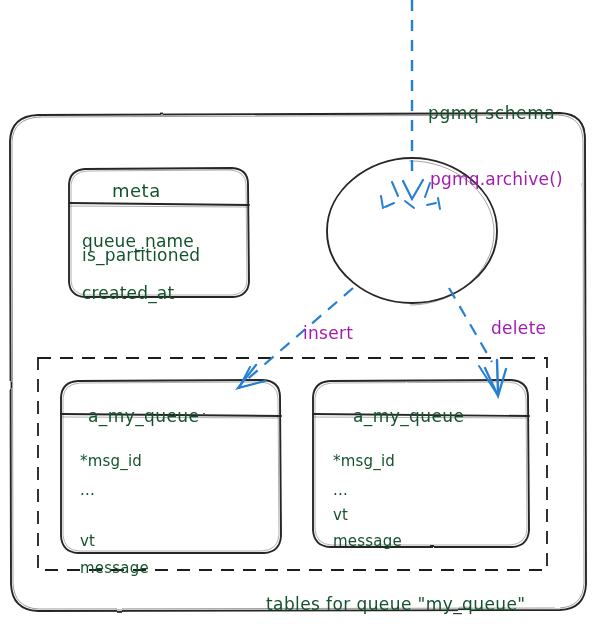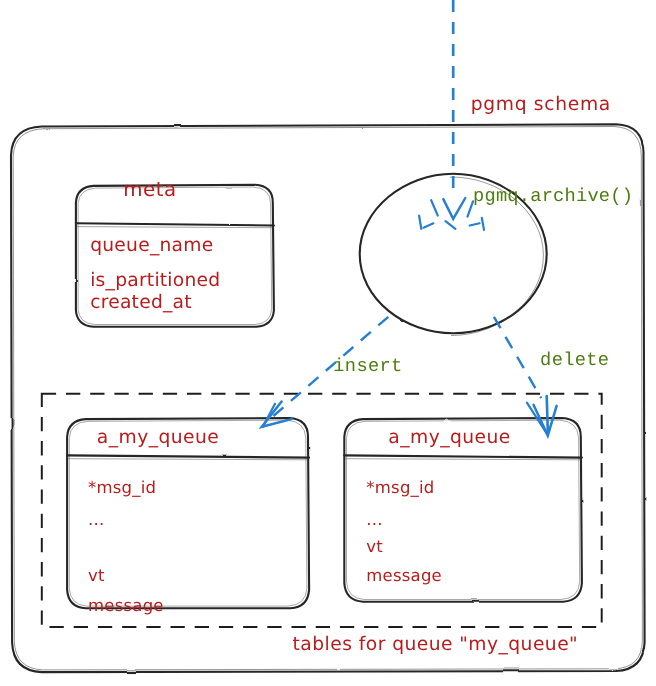--- a/index.html
+++ b/index.html
@@ -22,45 +22,45 @@
     left: 0;
     top: 0;
   }
   .lbl {
     position: absolute;
     font-family: "DejaVu Sans", sans-serif;
     white-space: nowrap;
     line-height: 1;
   }
   .ink {
-    color: #b91c1c;
+    color: #14532d;
+    margin-top: 18px;
   }
   .blue {
-    color: #4d7c0f;
-    font-family: Liberation Mono, monospace;
+    color: #a21caf;
   }
   .schema-label {
     font-size: 17px;
     letter-spacing: 0.6px;
     left: 428px;
     top: 87px;
   }
   .meta-title {
     font-size: 18px;
     left: 112px;
     top: 164px;
     letter-spacing: 0.5px;
   }
   .meta-field {
     font-size: 17px;
     left: 82px;
     letter-spacing: 0.2px;
   }
   .meta-f0 { top: 215px; }
-  .meta-f1 { top: 247px; text-align: center; }
+  .meta-f1 { top: 229px; text-align: center; }
   .meta-f2 { top: 267px; }
 
   .circle-label {
     font-size: 17px;
     left: 345px;
     top: 230px;
     letter-spacing: 0.6px;
   }
   .archive-label {
     font-size: 17px;

